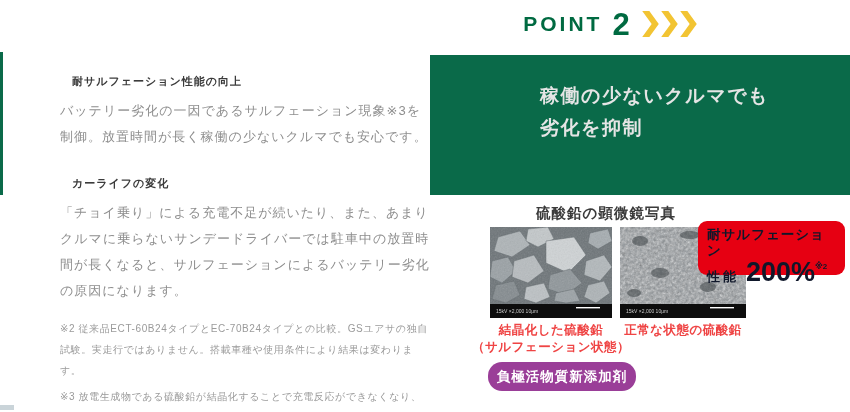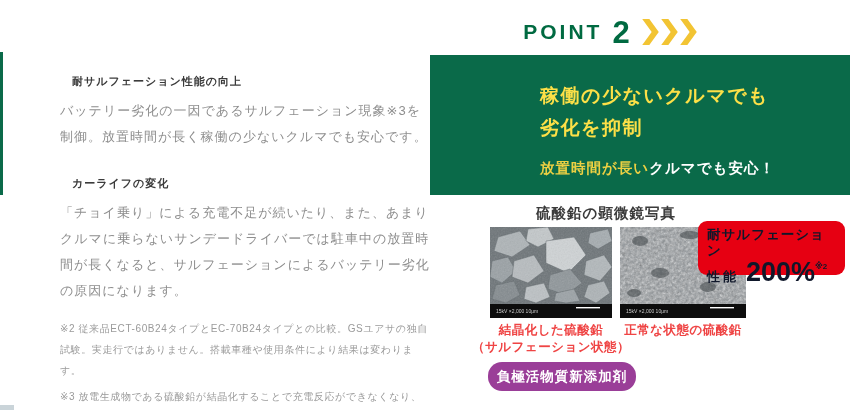--- a/index.html
+++ b/index.html
@@ -23,39 +23,39 @@
   .footnote{
     margin:0 0 5px 0;font-size:10px;color:#9a9a9a;line-height:21px;
     letter-spacing:0.6px;
   }
   
   .green-sliver{position:absolute;left:0;top:52px;width:3px;height:143px;background:#0a6a49;}
   .bottom-artifact{position:absolute;left:0;top:405px;width:14px;height:5px;background:#b3c2c9;opacity:.7;}
 
   
   .point-header{
-    position:absolute;left:430px;top:12px;width:420px;height:40px;
+    position:absolute;left:430px;top:4px;width:420px;height:40px;
     display:flex;align-items:center;justify-content:center;
     padding-right:60px;box-sizing:border-box;
   }
   .point-label{
     font-size:21px;font-weight:bold;color:#006a41;letter-spacing:3px;
   }
   .point-number{
     font-size:31px;font-weight:bold;color:#006a41;margin-left:10px;line-height:1;
   }
   .chevrons{display:flex;margin-left:12px;gap:2px;align-items:center;}
   .chevrons svg{display:block;}
 
   .green-banner{
     position:absolute;left:430px;top:55px;width:420px;height:140px;
     background:#0a6a49;box-sizing:border-box;padding:25px 20px 0 110px;
   }
   .banner-headline{
-    color:#fde047;font-size:19px;font-weight:bold;line-height:32px;
+    color:#e5e5e5;font-size:19px;font-weight:bold;line-height:32px;
     letter-spacing:1.5px;
   }
   .banner-subline{
     margin-top:15px;font-size:14.5px;font-weight:bold;letter-spacing:1px;color:#ffffff;
   }
   .banner-subline .hl{color:#ecd043;}
 
   .micro-title{
     position:absolute;left:458px;top:204px;width:296px;text-align:center;
     font-size:14.5px;font-weight:bold;color:#3b3b3b;letter-spacing:1px;
@@ -120,23 +120,20 @@
       <svg width="17" height="26" viewBox="0 0 14 22">
           <polygon points="0,0 6,0 14,11 6,22 0,22 8,11" fill="#f2c433"></polygon>
         </svg>
     </span>
   </div>
 
   <div class="green-banner">
     <div class="banner-headline">
       <div>稼働の少ないクルマでも</div>
       <div>劣化を抑制</div>
-    </div>
-    <div class="banner-subline">
-      <span class="hl">放置時間が長い</span><span>クルマでも安心！</span>
     </div>
   </div>
 
   <div class="micro-title">硫酸鉛の顕微鏡写真</div>
 
   <div class="micrograph left">
     <svg width="122" height="91" viewBox="0 0 122 91">
       <defs>
         <filter id="noiseA" x="0" y="0" width="100%" height="100%">
           <feTurbulence type="fractalNoise" baseFrequency="0.7" numOctaves="2" result="t"></feTurbulence>

